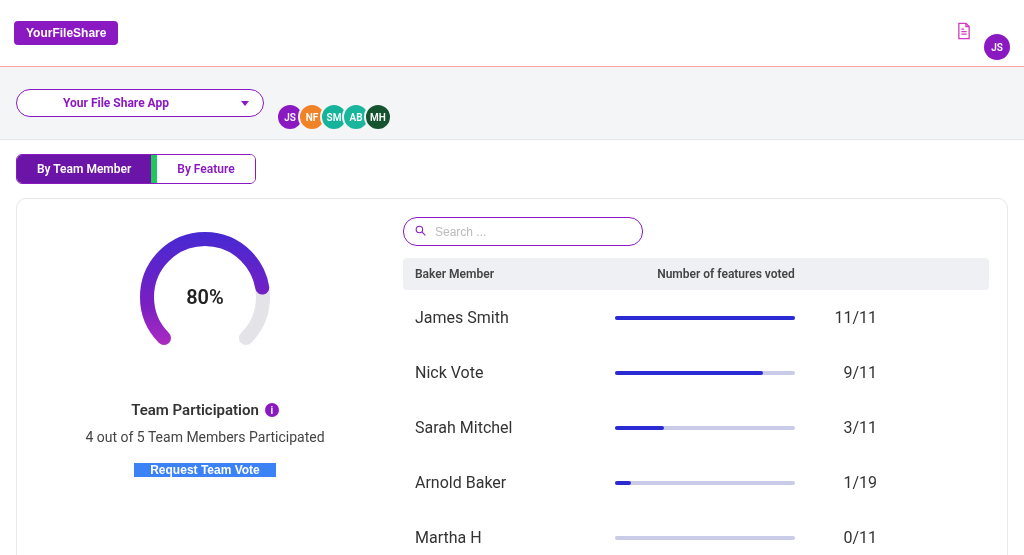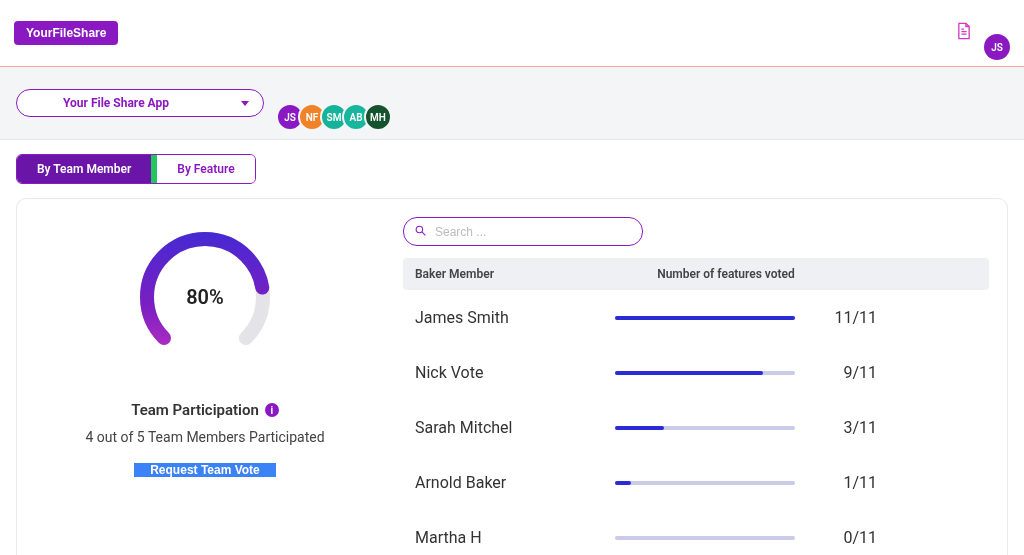--- a/index.html
+++ b/index.html
@@ -146,21 +146,21 @@
             </div>
             <div class="col-val">3/11</div>
           </div>
           <div class="row">
             <div class="col-name">Arnold Baker</div>
             <div class="col-bar">
               <div class="bar-track">
                 <div class="bar-fill" style="width: 9%;"></div>
               </div>
             </div>
-            <div class="col-val">1/11</div>
+            <div class="col-val">1/19</div>
           </div>
           <div class="row">
             <div class="col-name">Martha H</div>
             <div class="col-bar">
               <div class="bar-track">
                 <div class="bar-fill" style="width: 0%;"></div>
               </div>
             </div>
             <div class="col-val">0/11</div>
           </div>

